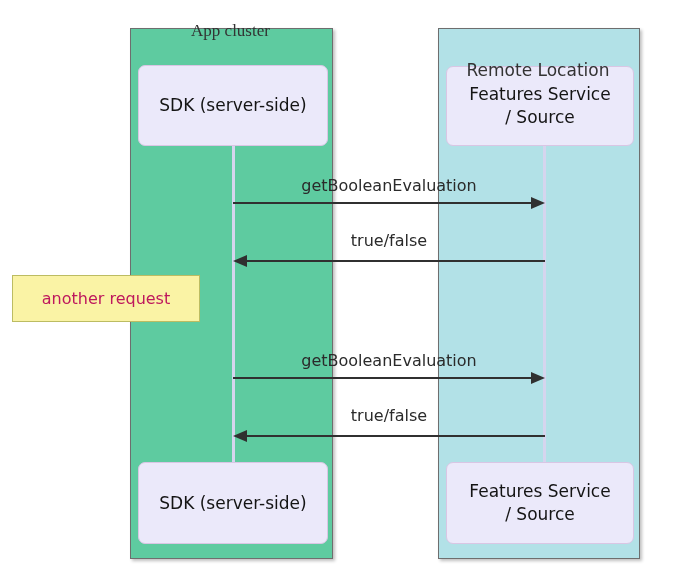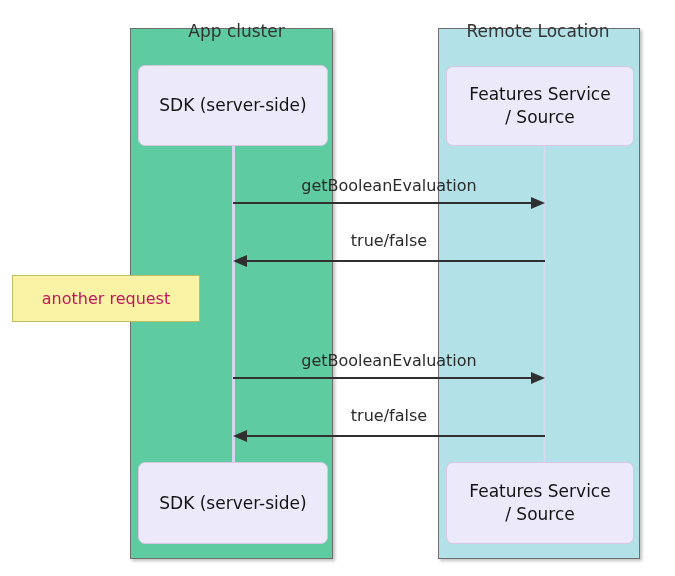--- a/index.html
+++ b/index.html
@@ -25,22 +25,22 @@
 
   .group-title {
     position: absolute;
     top: 20px;
     font-size: 17px;
     color: #333333;
     text-align: center;
     z-index: 5;
     line-height: 22px;
   }
-  .title-app    { left: 136px; width: 201px; }
-  .title-remote { left: 438px; width: 200px; }
+  .title-app    { left: 130px; width: 201px; font-family: Liberation Serif, serif; }
+  .title-remote { left: 438px; width: 200px; margin-top: 39px; }
 
   
   .lifeline {
     position: absolute;
     top: 145px;
     height: 317px;
     width: 3px;
     background: #D5D5EE;
     z-index: 2;
   }

